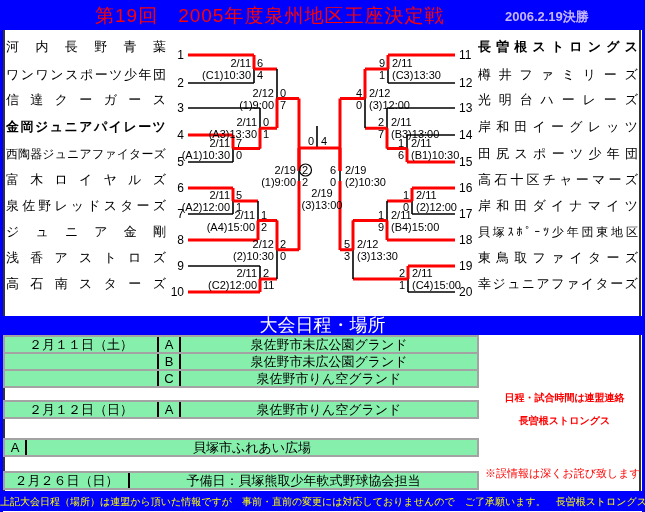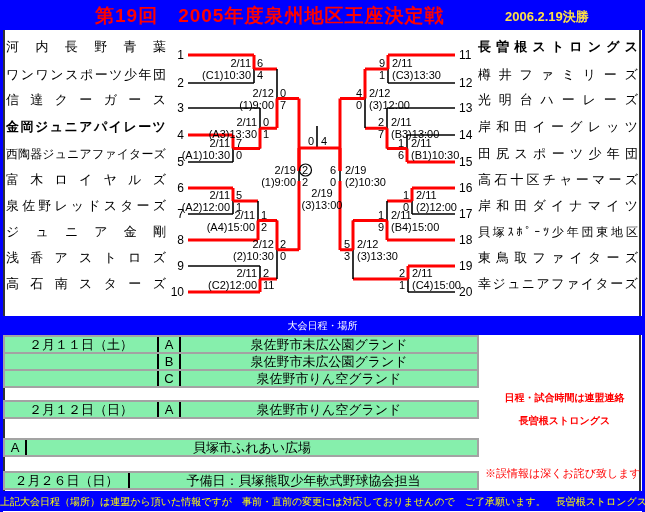--- a/index.html
+++ b/index.html
@@ -1,22 +1,22 @@
 <!DOCTYPE html>
 <html><head>
 <meta charset="utf-8">
 <style>
   html,body{margin:0;padding:0;background:#fff}
   #page{position:relative;width:645px;height:512px;background:#fff;overflow:hidden;
         font-family:"Liberation Sans",sans-serif;color:#000}
   .bar{position:absolute;left:0;width:645px;background:#0000ff}
   #titlebar{top:0;height:30px}
-  #title{position:absolute;left:95px;top:3px;font-size:19px;font-weight:bold;color:#ff0000;letter-spacing:1px;white-space:nowrap}
-  #title-right{position:absolute;left:505px;top:8px;font-size:13px;font-weight:bold;color:#fde047;white-space:nowrap}
-  #header-bar{top:316px;height:19px;color:#ffffff;text-align:center;line-height:19px;font-size:10px}
+  #title{position:absolute;left:95px;top:3px;font-size:19px;font-weight:normal;color:#ff0000;letter-spacing:1px;white-space:nowrap}
+  #title-right{position:absolute;left:505px;top:8px;font-size:13px;font-weight:bold;color:#c4b5fd;white-space:nowrap}
+  #header-bar{top:316px;height:19px;color:#ffffff;text-align:center;line-height:19px;font-size:18px}
   #footer-bar{top:491px;height:20px;color:#ffff00;text-align:center;line-height:21px;font-size:10px;white-space:nowrap}
   .edge{position:absolute;top:0;height:512px;width:3px;background:#0000ff}
   #bracket-svg{position:absolute;left:0;top:0}
   .tname{position:absolute;display:flex;justify-content:space-between;align-items:flex-end;
          height:14px;line-height:14px;white-space:nowrap}
   .trow{position:absolute;left:3px;width:476px;height:19px;border:2px solid #a3a3a3;box-sizing:border-box;
         display:flex;background:#86efac}
   .c{box-sizing:border-box;display:flex;align-items:center;justify-content:center;font-size:13px;white-space:nowrap}
   .c-date{width:154px;border-right:2px solid #000}
   .c-ground{width:22px;border-right:2px solid #000}

